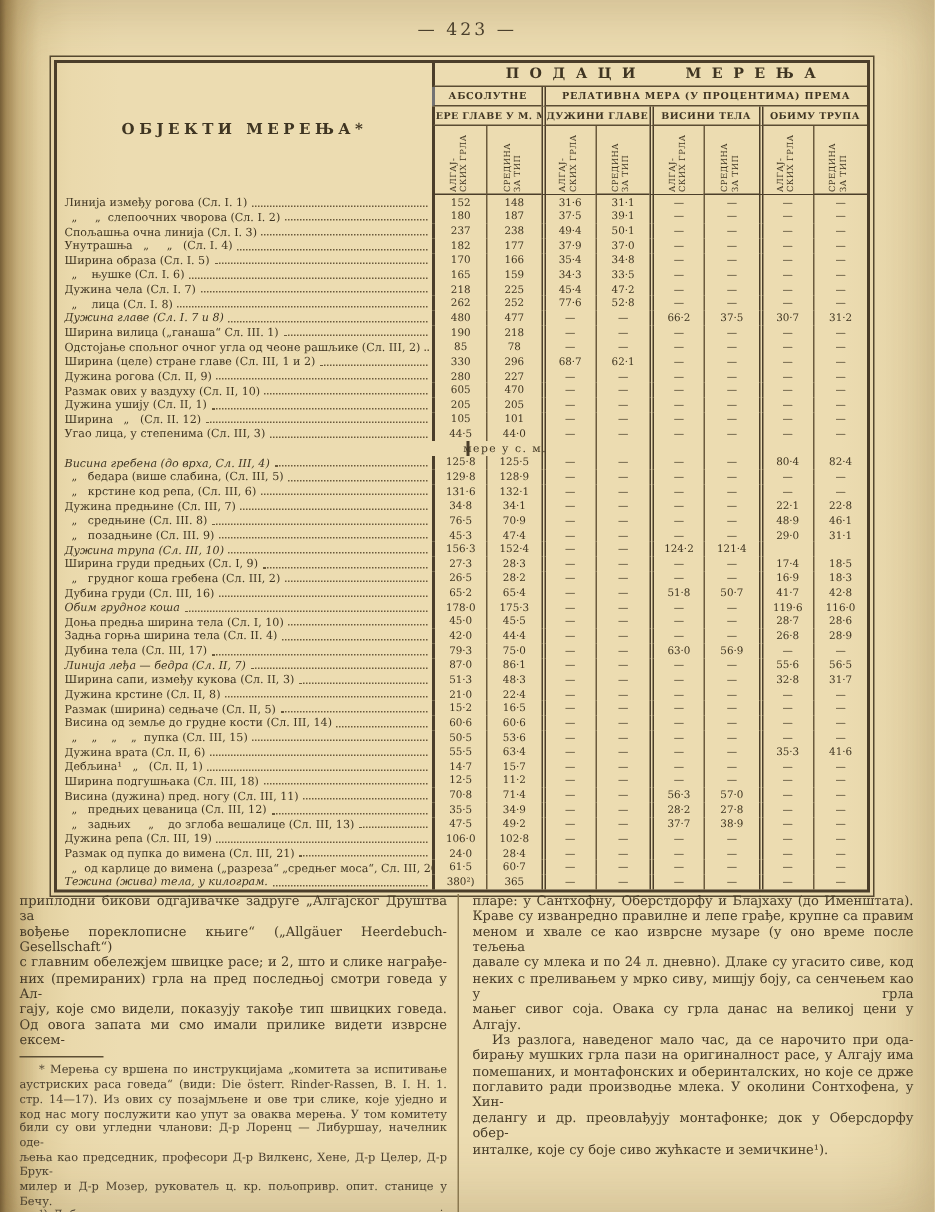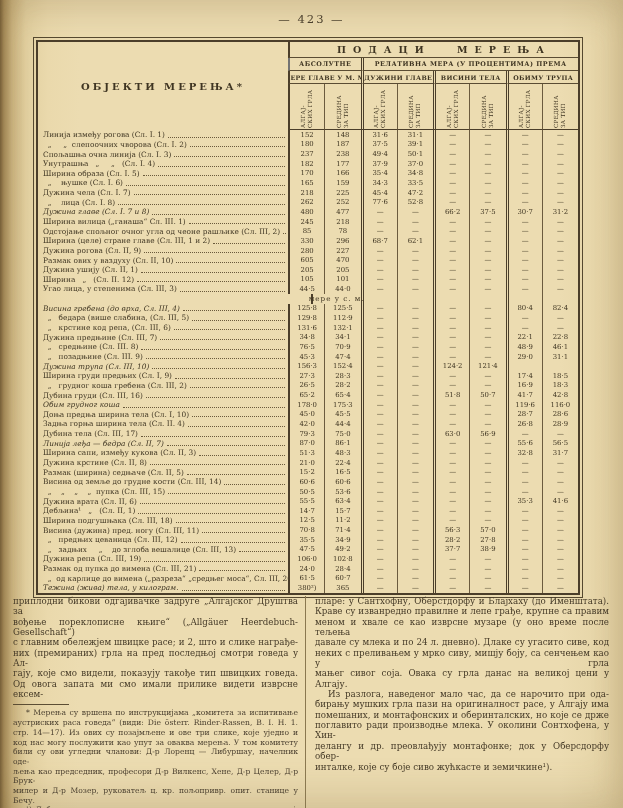--- a/index.html
+++ b/index.html
@@ -274,21 +274,21 @@
         <div class="c c5">66·2</div>
         <div class="c c6">37·5</div>
         <div class="c c7">30·7</div>
         <div class="c c8">31·2</div>
       </div>
     
       <div class="trow">
         <div class="lab">
           <span>Ширина вилица („ганаша“ Сл. III. 1)</span>
         </div>
-        <div class="c c1">245</div>
+        <div class="c c1">190</div>
         <div class="c c2">218</div>
         <div class="c c3">—</div>
         <div class="c c4">—</div>
         <div class="c c5">—</div>
         <div class="c c6">—</div>
         <div class="c c7">—</div>
         <div class="c c8">—</div>
       </div>
     
       <div class="trow">
@@ -415,21 +415,21 @@
         <div class="c c6">—</div>
         <div class="c c7">80·4</div>
         <div class="c c8">82·4</div>
       </div>
     
       <div class="trow">
         <div class="lab">
           <span>&nbsp;&nbsp;„&nbsp;&nbsp;&nbsp;бедара (више слабина, (Сл. III, 5)</span>
         </div>
         <div class="c c1">129·8</div>
-        <div class="c c2">112·9</div>
+        <div class="c c2">128·9</div>
         <div class="c c3">—</div>
         <div class="c c4">—</div>
         <div class="c c5">—</div>
         <div class="c c6">—</div>
         <div class="c c7">—</div>
         <div class="c c8">—</div>
       </div>
     
       <div class="trow">
         <div class="lab">

